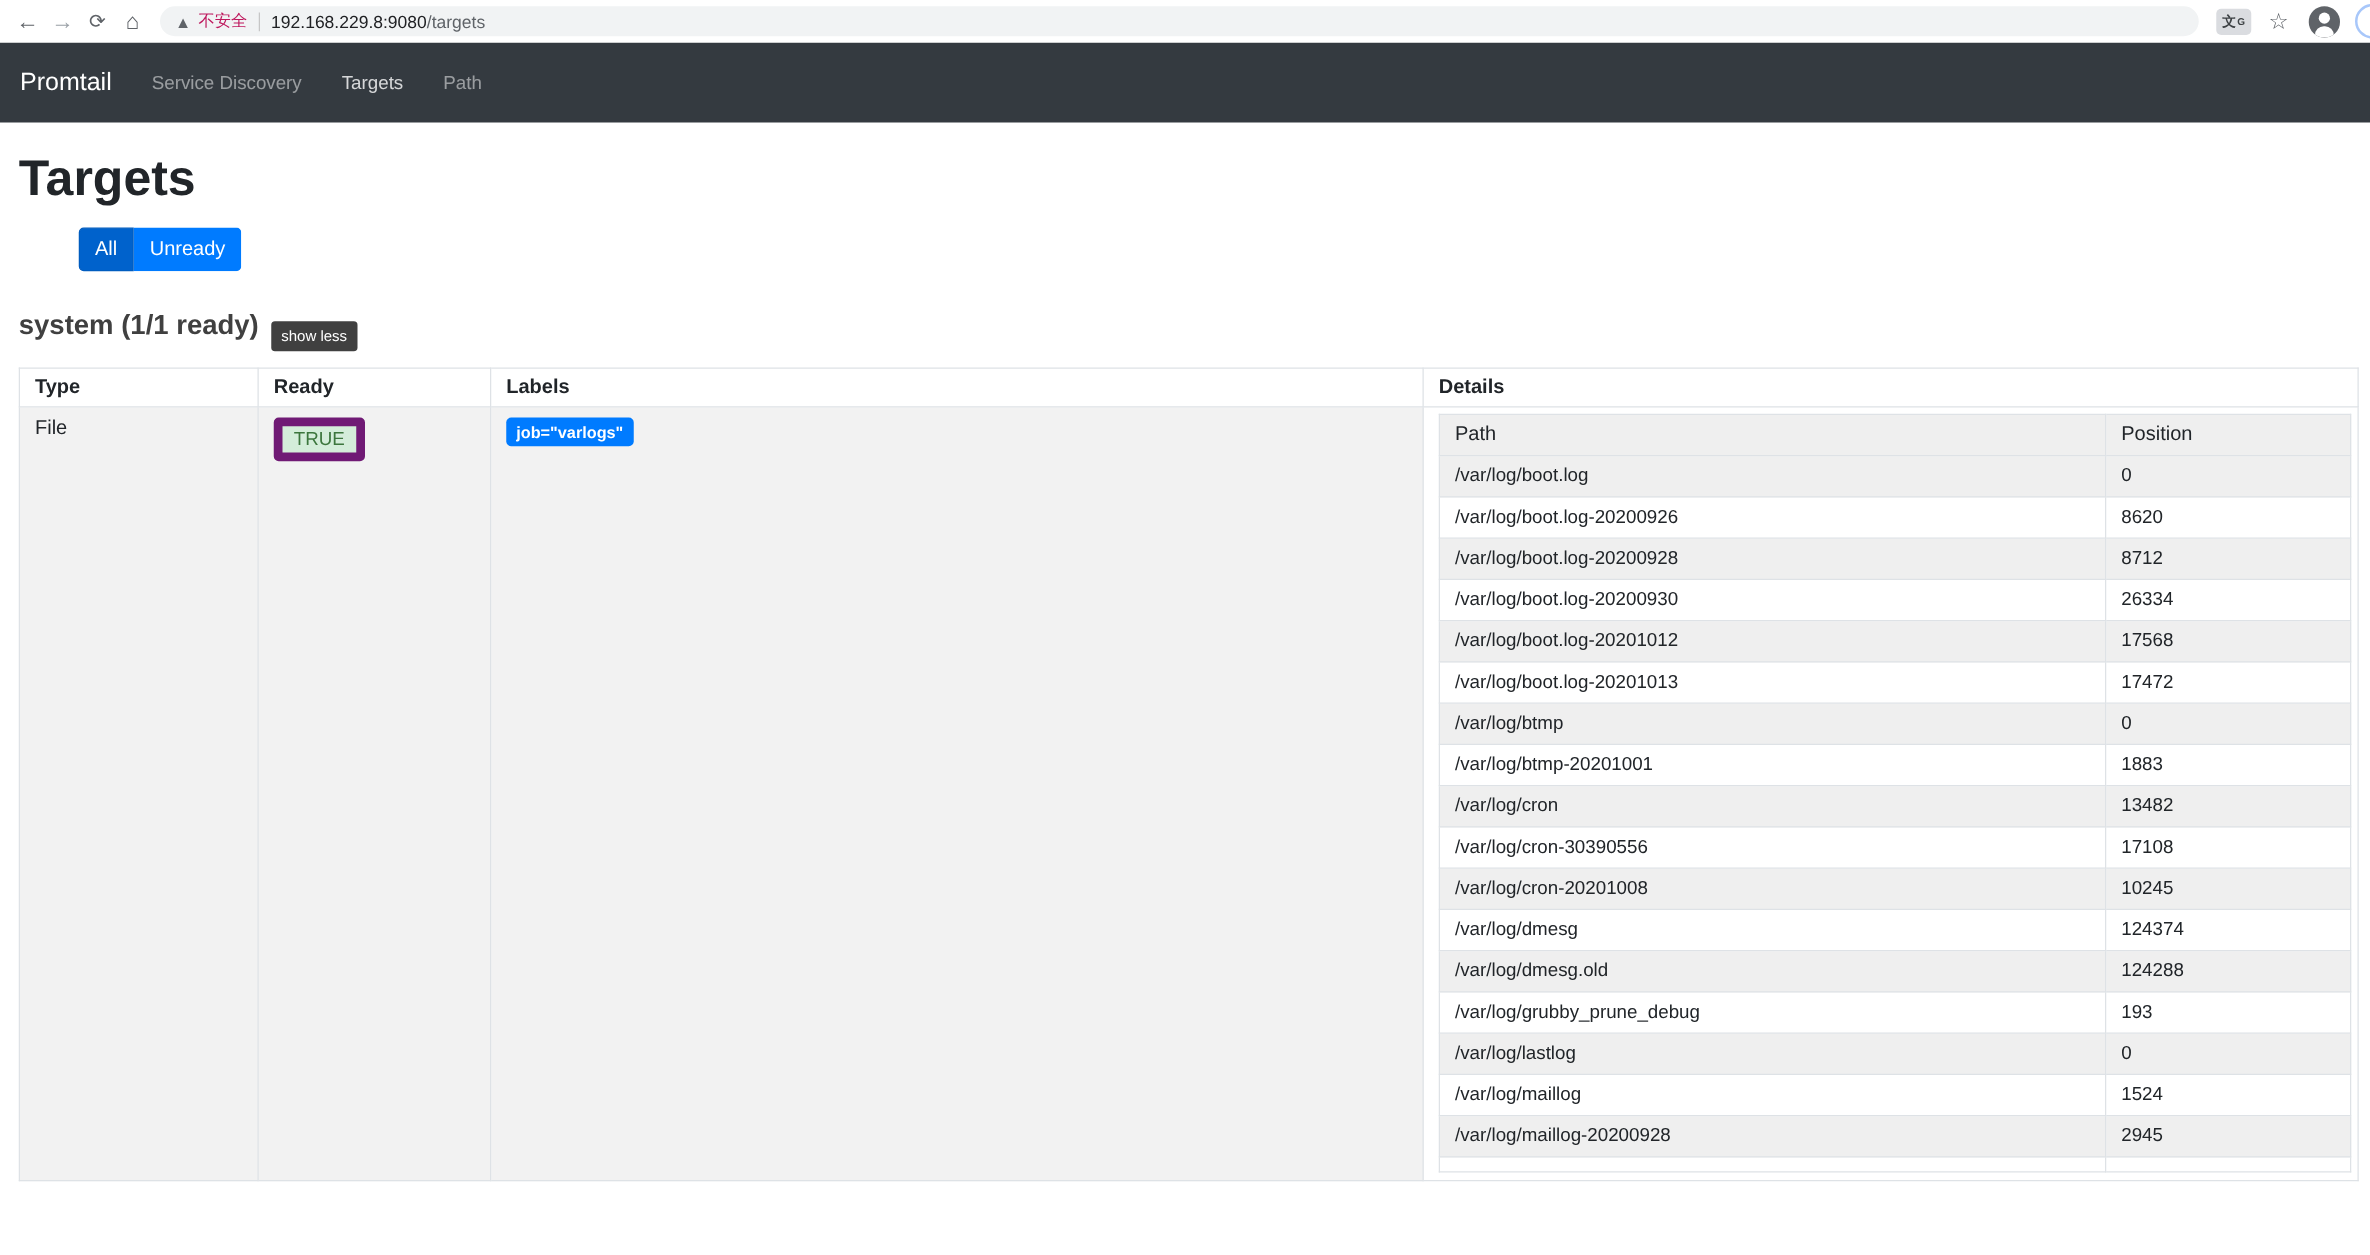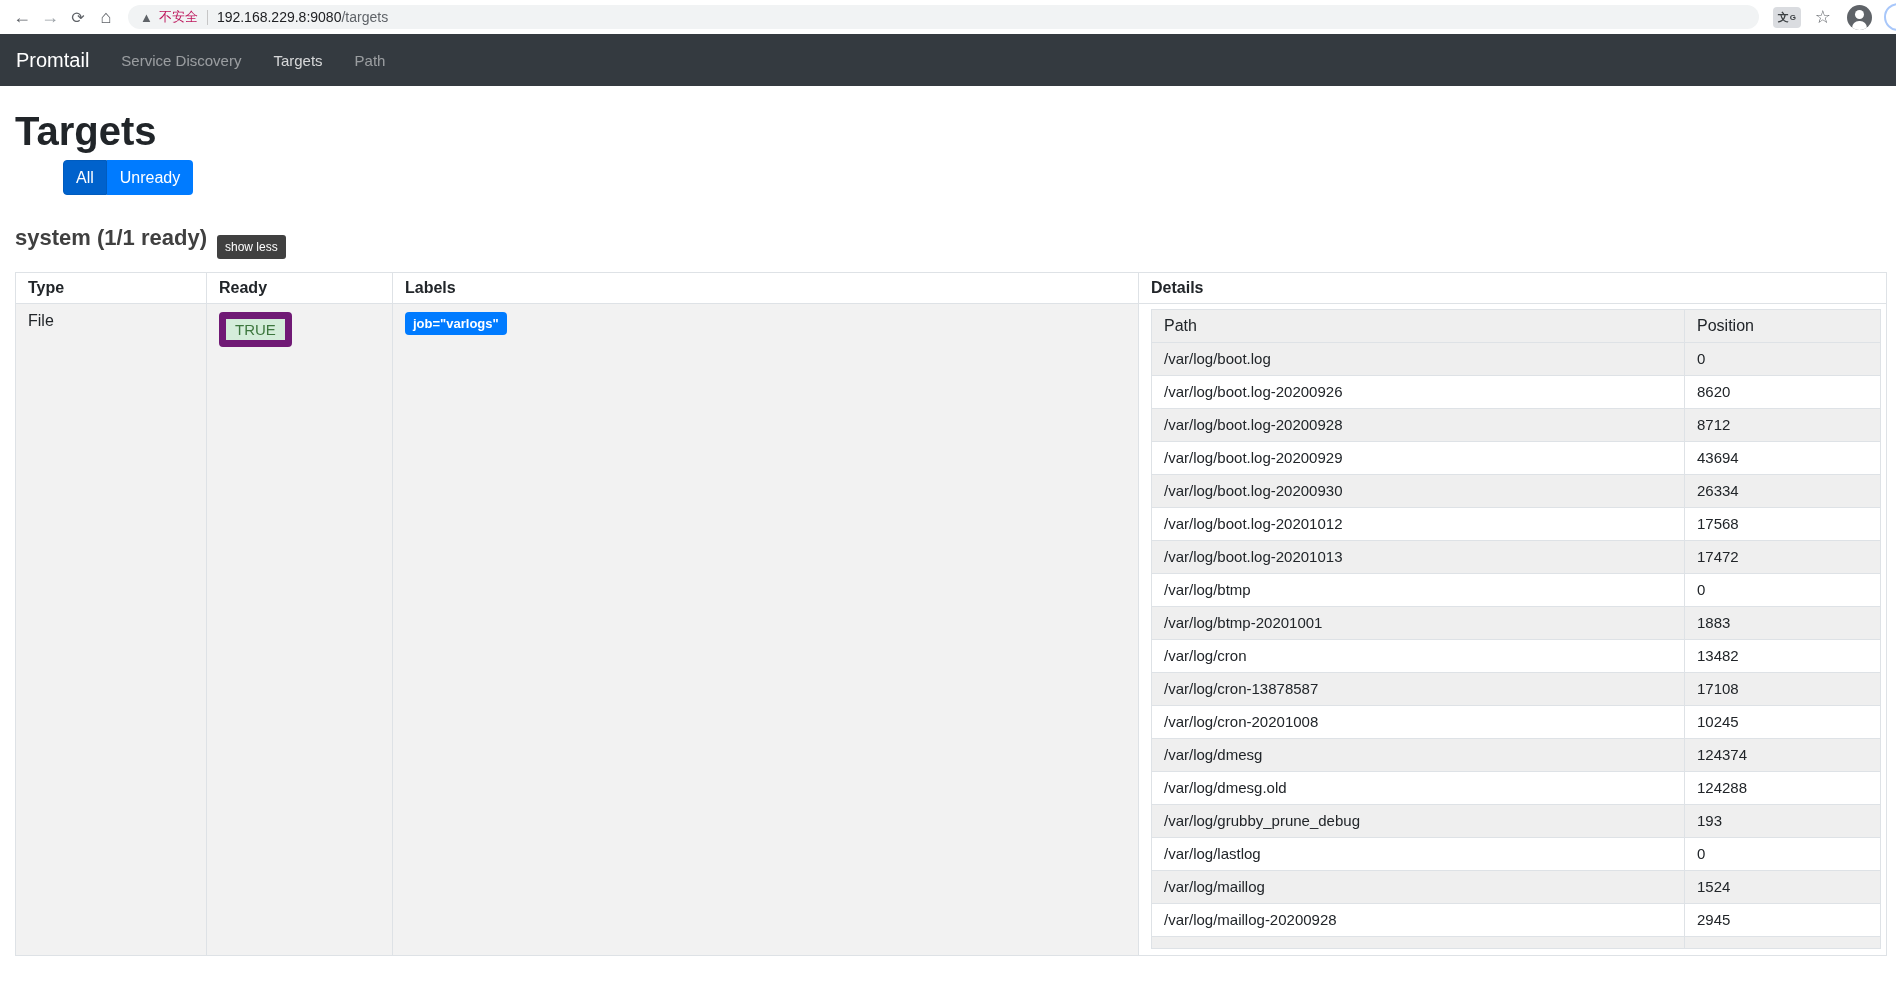--- a/index.html
+++ b/index.html
@@ -43,30 +43,30 @@
   }
   .avatar .head { position:absolute; left:8px; top:5px; width:9px; height:9px; border-radius:50%; background:#fff; }
   .avatar .torso { position:absolute; left:5px; top:16px; width:15px; height:9px; border-radius:7px 7px 0 0; background:#fff; }
   .profile-ring {
     position:absolute; right:-16px; top:3px; width:28px; height:28px;
     border:2px solid #a8c7fa; border-radius:50%; background:#fff;
   }
 
   
   .navbar {
-    height:52px; background:#343a40; display:flex; align-items:center; padding:0 16px;
+    height:64px; background:#343a40; display:flex; align-items:center; padding:0 16px;
   }
   .brand { color:#fff; font-size:20px; margin-right:16px; text-decoration:none; cursor:pointer; }
   .nav-link { font-size:15px; padding:8px 16px; color:rgba(255,255,255,0.5); text-decoration:none; cursor:pointer; white-space:nowrap; }
   .nav-link.active { color:rgba(255,255,255,0.8); }
 
   
   .content { padding:0 15px; }
   h1.page-title { margin-top:21px; font-size:40px; line-height:48px; font-weight:600; color:#212529; }
-  .btn-group { margin-top:5px; display:inline-flex;padding-left:48px; }
+  .btn-group { margin-top:15px; display:inline-flex;padding-left:48px; }
   .btn {
     border:1px solid transparent; color:#fff; font-size:16px; line-height:19px;
     padding:7px 12px; cursor:pointer; font-family:inherit;
   }
   .btn-all { background:#0062cc; border-color:#005cbf; border-radius:4px 0 0 4px; }
   .btn-unready { background:#007bff; border-radius:0 4px 4px 0; }
 
   .section-head { margin-top:21px; display:flex; align-items:center; gap:10px; }
   .section-title { font-size:22px; line-height:26px; font-weight:bold; color:#404040; }
   .btn-toggle {
@@ -197,24 +197,20 @@
                   </tr>
                   <tr>
                     <td>/var/log/boot.log-20200926</td>
                     <td>8620</td>
                   </tr>
                   <tr>
                     <td>/var/log/boot.log-20200928</td>
                     <td>8712</td>
                   </tr>
                   <tr>
-                    <td>/var/log/boot.log-20200929</td>
-                    <td>43694</td>
-                  </tr>
-                  <tr>
                     <td>/var/log/boot.log-20200930</td>
                     <td>26334</td>
                   </tr>
                   <tr>
                     <td>/var/log/boot.log-20201012</td>
                     <td>17568</td>
                   </tr>
                   <tr>
                     <td>/var/log/boot.log-20201013</td>
                     <td>17472</td>
@@ -225,21 +221,21 @@
                   </tr>
                   <tr>
                     <td>/var/log/btmp-20201001</td>
                     <td>1883</td>
                   </tr>
                   <tr>
                     <td>/var/log/cron</td>
                     <td>13482</td>
                   </tr>
                   <tr>
-                    <td>/var/log/cron-13878587</td>
+                    <td>/var/log/cron-30390556</td>
                     <td>17108</td>
                   </tr>
                   <tr>
                     <td>/var/log/cron-20201008</td>
                     <td>10245</td>
                   </tr>
                   <tr>
                     <td>/var/log/dmesg</td>
                     <td>124374</td>
                   </tr>

